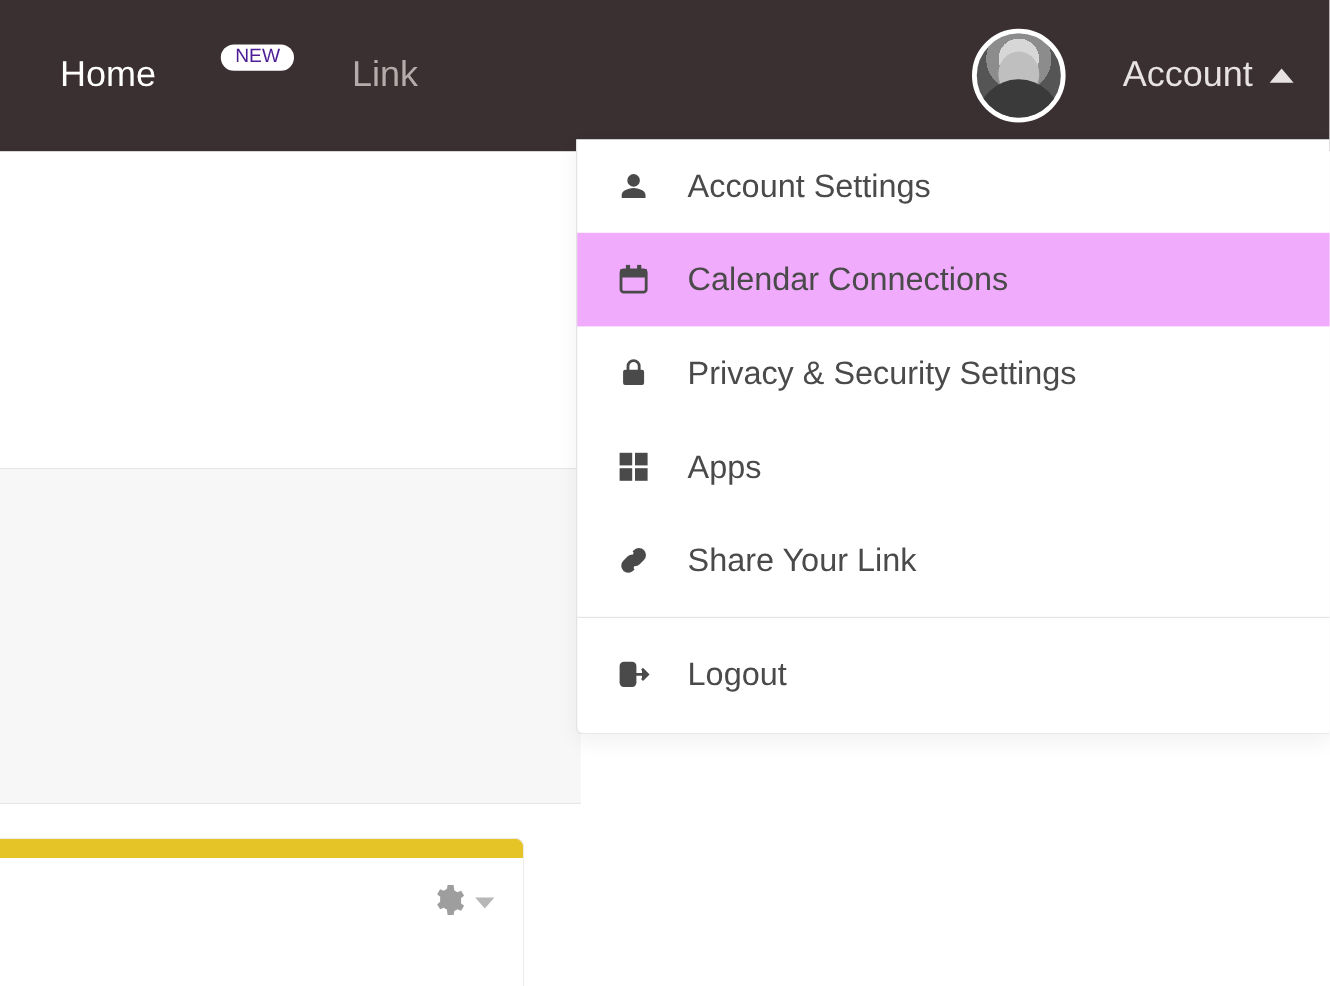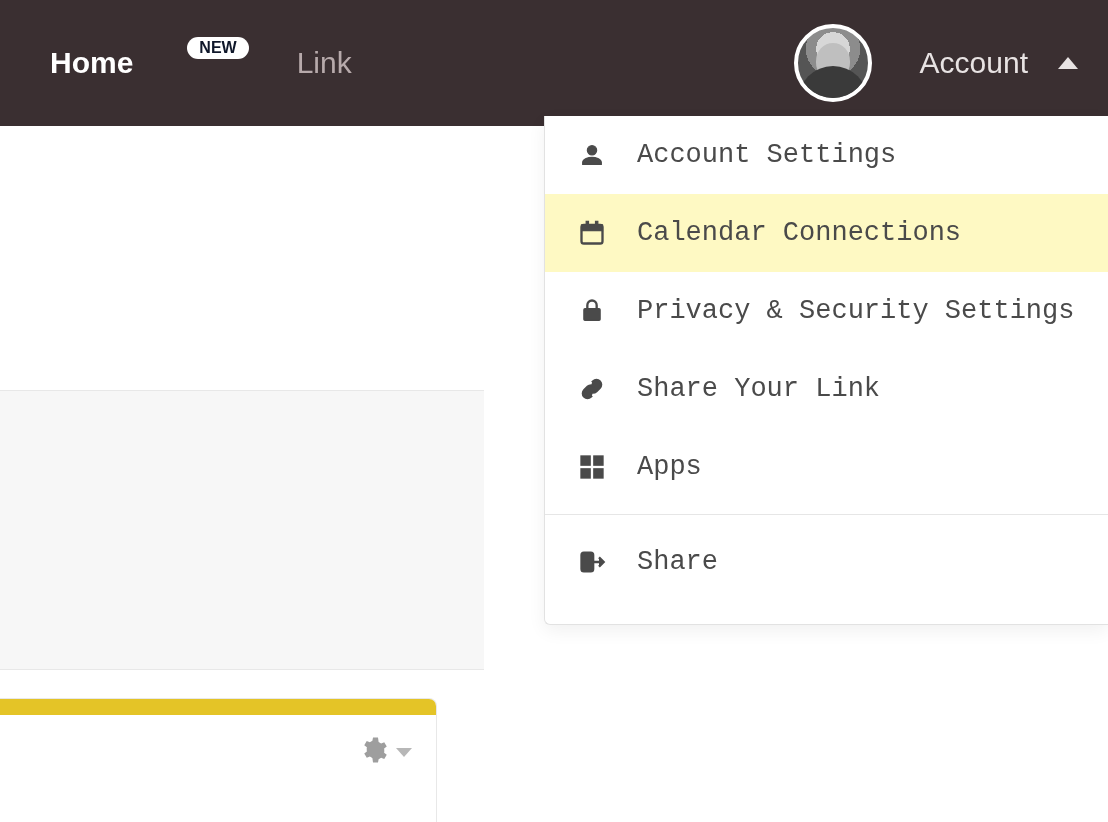--- a/index.html
+++ b/index.html
@@ -16,75 +16,74 @@
     z-index: 1;
   }
   .nav-item {
     color: #b7aaab;
     font-size: 30px;
     cursor: pointer;
     position: relative;
     display:flex;
     align-items:flex-start;
   }
-  .nav-item.active { color: #ffffff; font-weight: 700; }
+  .nav-item.active { color: #ffffff; font-weight: 400; }
   .badge-new {
     background:#fff;
-    color:#0f172a;
+    color:#4c1d95;
     font-size:16px;
-    font-weight:700;
+    font-weight:400;
     border-radius: 16px;
     padding: 2px 12px;
     margin-left: 6px;
     margin-top: -18px;
     transform: translateY(-6px);
   }
   .nav-spacer { flex:1 1 auto; }
   .avatar {
     width: 78px; height:78px; border-radius:50%;
     border:4px solid #fff;
     background: radial-gradient(circle at 50% 30%, #d7d7d7 0 28%, #8c8c8c 28% 45%, #555 45% 100%);
     overflow:hidden;
   }
   .account-trigger {
-    display:flex; align-items:center; gap:30px;
+    display:flex; align-items:center; gap:14px;
     color:#e8e3e3; font-size:30px; cursor:pointer;
   }
   .caret-up {
     width:0;height:0;border-left:10px solid transparent;border-right:10px solid transparent;
     border-bottom:12px solid #e8e3e3;
   }
 
   
   .dropdown {
     position:absolute;
     top:116px; right:0;
-    width:564px;
+    width:628px;
     background:#fff;
     border:1px solid #e2e2e2;
     border-top:none;
     border-right:none;
     border-radius: 0 0 0 6px;
     box-shadow: 0 6px 18px rgba(0,0,0,0.06);
     z-index:5;
-    padding-bottom:23px;
-    font-family:Liberation Mono, monospace;
+    padding-bottom:10px;
   }
   .menu-list { list-style:none; }
   .menu-item {
     display:flex; align-items:center;
     gap:28px;
     padding: 22px 30px;
     font-size:27px;
     color:#4a4a4a;
     cursor:pointer;
   }
   .menu-item .icon { width:34px; height:34px; display:flex; align-items:center; justify-content:center; }
   .menu-item .icon svg { width:28px; height:28px; fill:#4a4a4a; stroke:#4a4a4a; }
-  .menu-item.selected { background:#fef9c3; }
+  .menu-item.selected { background:#f0abfc; }
   .menu-divider { height:1px; background:#e6e6e6; margin:8px 0; }
 
   
   .bg-area {
     position:relative;
     height: calc(822px - 126px);
   }
   .gray-strip {
     position:absolute;
     left:0; top:264px;
@@ -194,46 +193,46 @@
         <svg viewBox="0 0 24 24">
             <rect x="5" y="10" width="14" height="10" rx="1"></rect>
             <path d="M8 10V7a4 4 0 0 1 8 0v3" fill="none" stroke-width="2"></path>
           </svg>
       </span>
       <span>Privacy &amp; Security Settings</span>
     </li>
     <li class="menu-item">
       <span class="icon">
         <svg viewBox="0 0 24 24" fill="none" stroke-width="2">
-            <path d="M10 14a4 4 0 0 0 5.66 0l3-3a4 4 0 0 0-5.66-5.66l-1 1"></path>
-            <path d="M14 10a4 4 0 0 0-5.66 0l-3 3a4 4 0 0 0 5.66 5.66l1-1"></path>
-          </svg>
-      </span>
-      <span>Share Your Link</span>
-    </li>
-    <li class="menu-item">
-      <span class="icon">
-        <svg viewBox="0 0 24 24" fill="none" stroke-width="2">
             <rect x="3" y="3" width="7" height="7"></rect>
             <rect x="14" y="3" width="7" height="7"></rect>
             <rect x="3" y="14" width="7" height="7"></rect>
             <rect x="14" y="14" width="7" height="7"></rect>
           </svg>
       </span>
       <span>Apps</span>
     </li>
+    <li class="menu-item">
+      <span class="icon">
+        <svg viewBox="0 0 24 24" fill="none" stroke-width="2">
+            <path d="M10 14a4 4 0 0 0 5.66 0l3-3a4 4 0 0 0-5.66-5.66l-1 1"></path>
+            <path d="M14 10a4 4 0 0 0-5.66 0l-3 3a4 4 0 0 0 5.66 5.66l1-1"></path>
+          </svg>
+      </span>
+      <span>Share Your Link</span>
+    </li>
     <div class="menu-divider"></div>
     <li class="menu-item">
       <span class="icon">
         <svg viewBox="0 0 24 24" fill="none" stroke-width="2">
             <rect x="3" y="4" width="10" height="16" rx="2"></rect>
             <path d="M13 12h8M18 8l4 4-4 4"></path>
           </svg>
       </span>
-      <span>Share</span>
+      <span>Logout</span>
     </li>
   </ul>
 </div>
 
 <div class="bg-area">
   <div class="gray-strip"></div>
   <div class="card">
     <div class="accent"></div>
     <div class="gear-wrap">
       <span>

